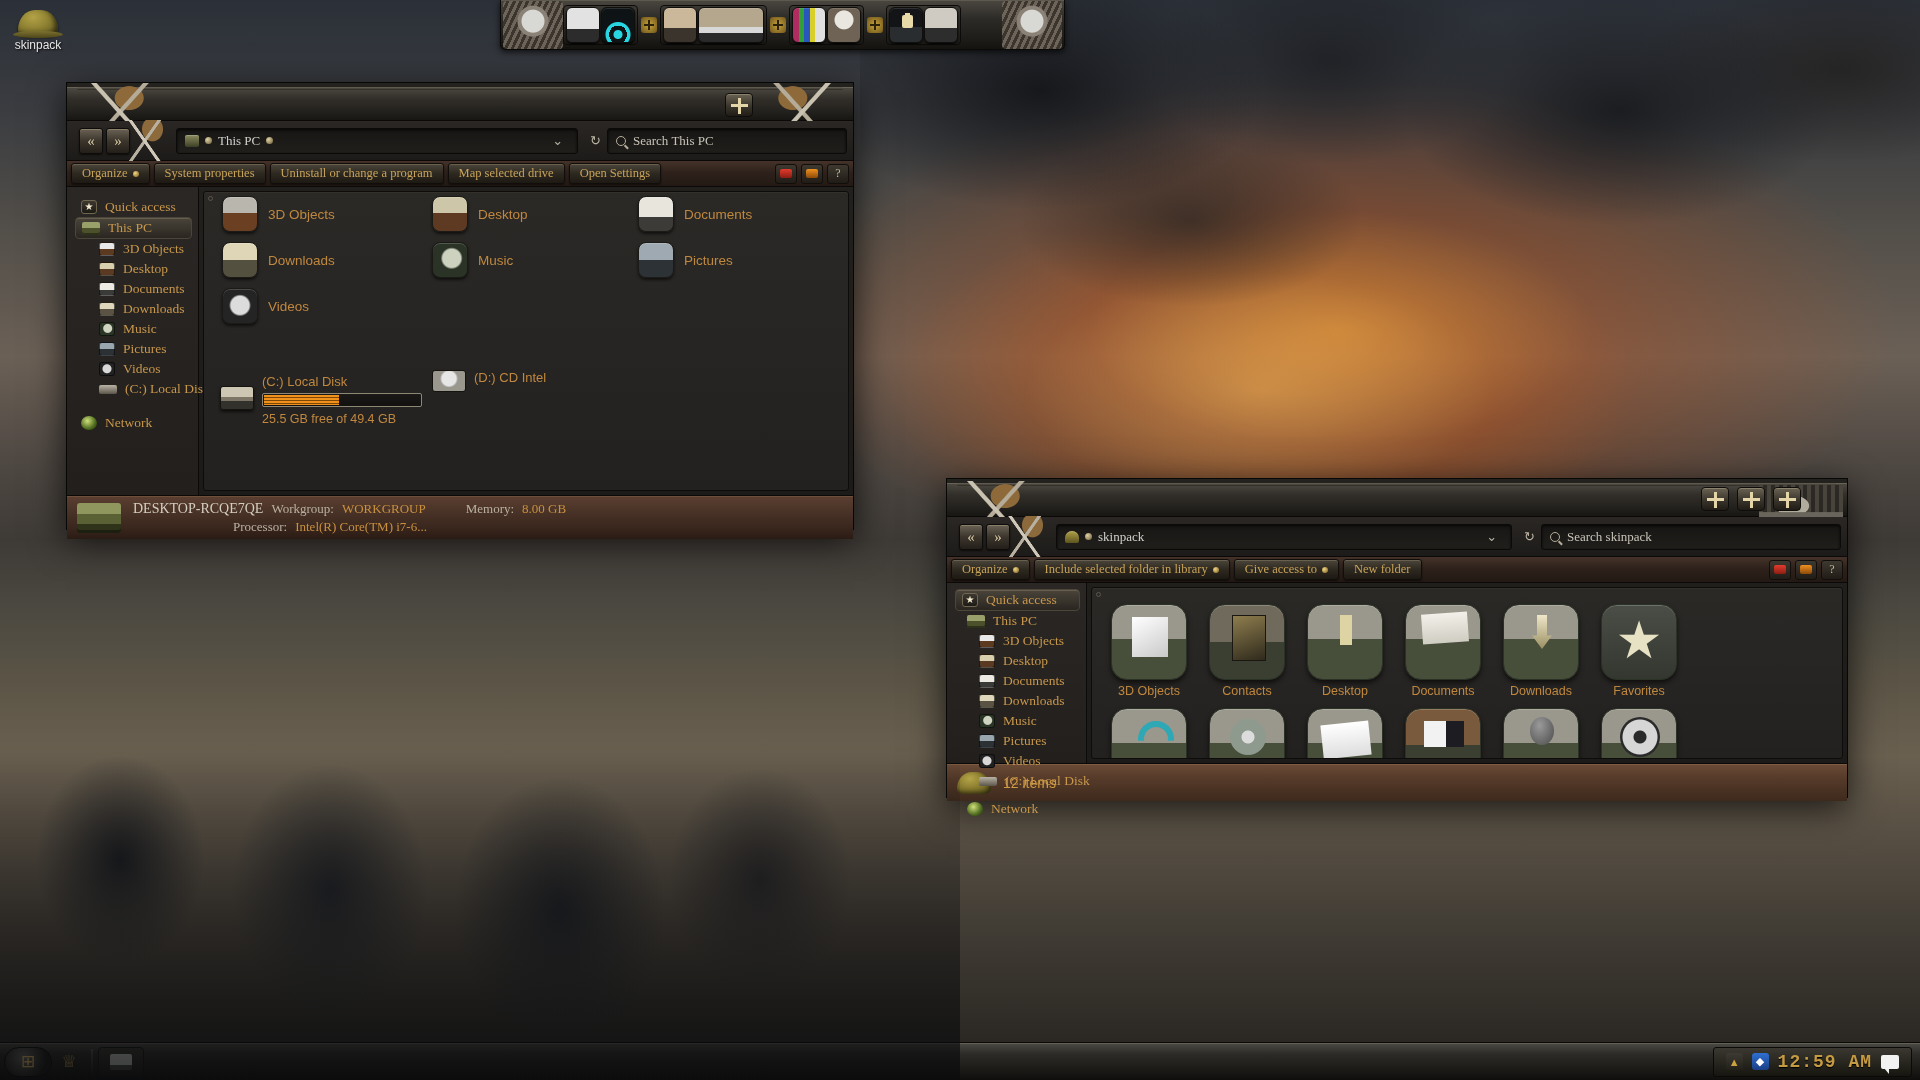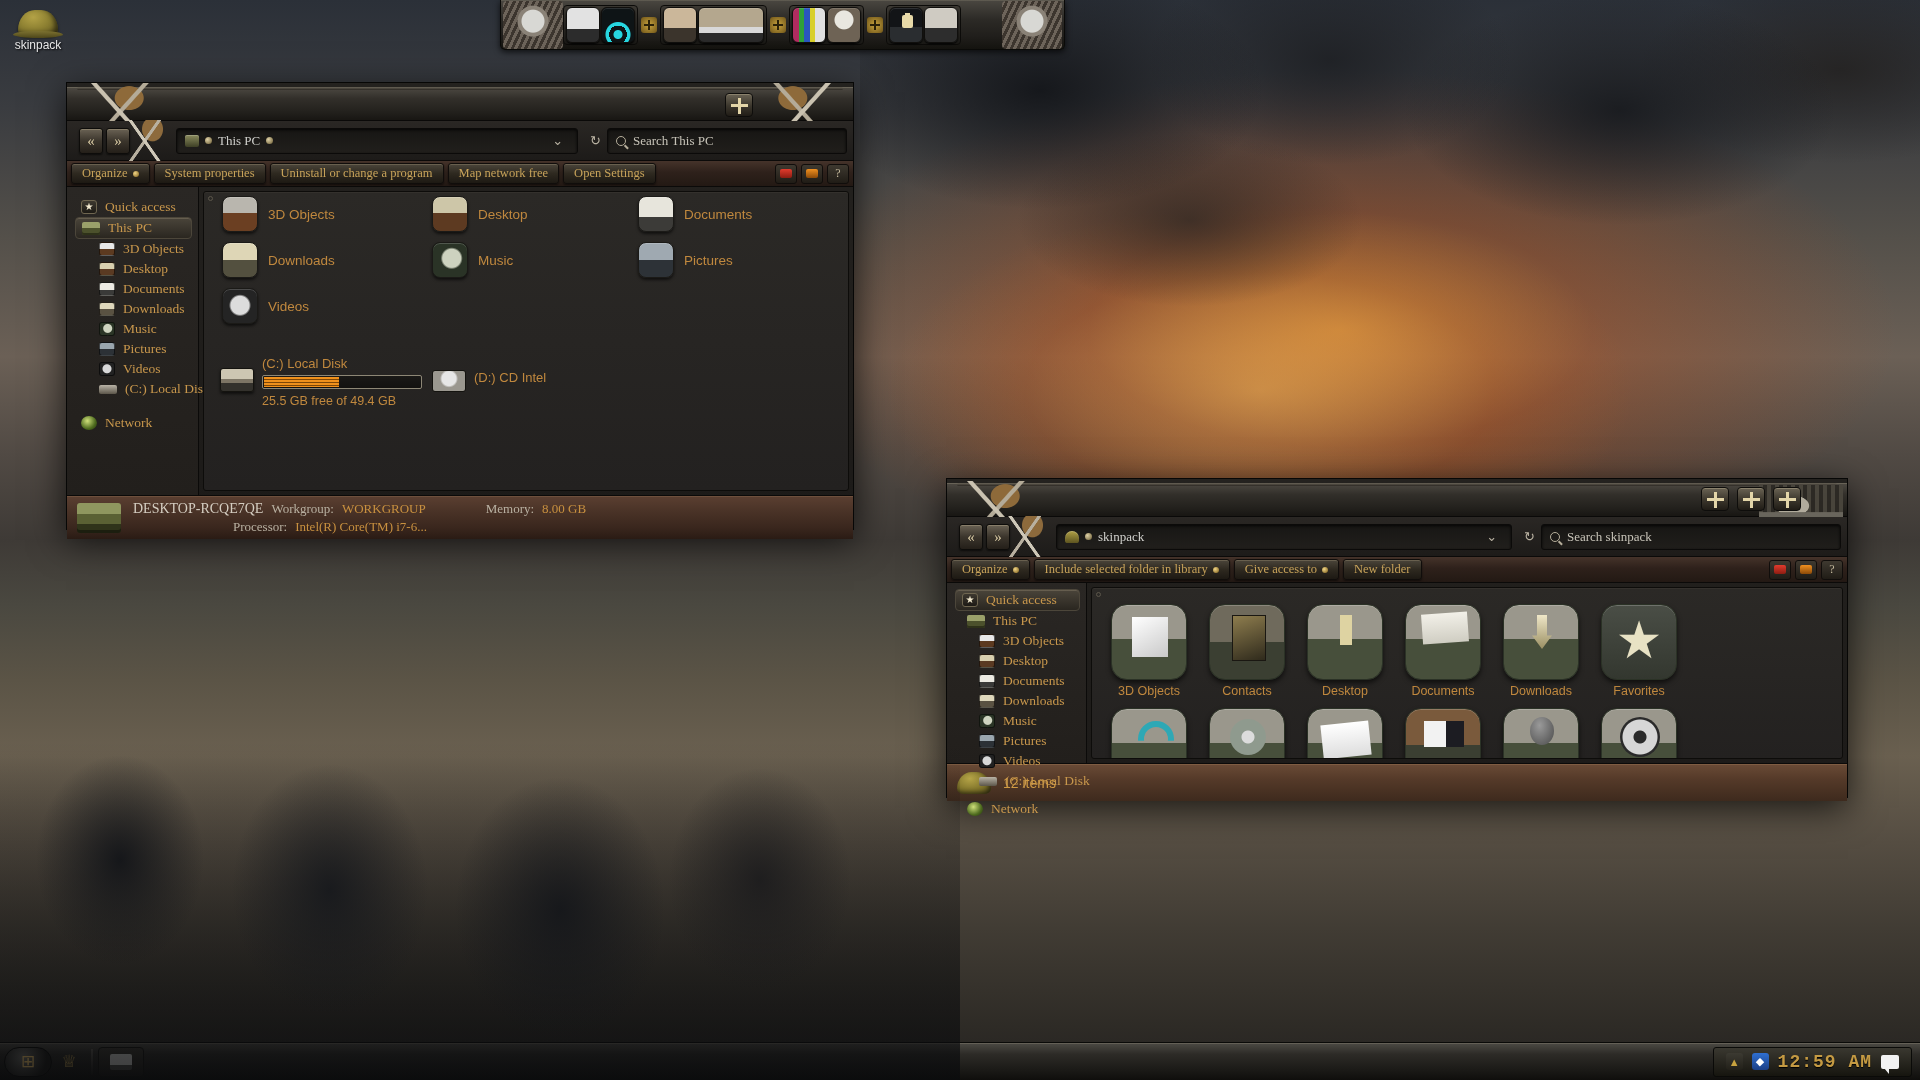--- a/index.html
+++ b/index.html
@@ -374,21 +374,21 @@
       </div>
     </div>
 
     <div class="cmdbar">
       <div class="cmdbtn">
         <span>Organize</span>
         <span class="cmd-dot"></span>
       </div>
       <div class="cmdbtn">System properties</div>
       <div class="cmdbtn">Uninstall or change a program</div>
-      <div class="cmdbtn">Map network free</div>
+      <div class="cmdbtn">Map selected drive</div>
       <div class="cmdbtn">Open Settings</div>
       <div class="cmd-spacer"></div>
       <div class="cmd-right">
         <div class="viewbtn">
             <div class="swatch-red"></div>
           </div>
         <div class="viewbtn">
             <div class="swatch-or"></div>
           </div>
         <div class="viewbtn">
@@ -473,21 +473,21 @@
             <span class="tx">Pictures</span>
           </div>
           <div class="tile" style="left:18px; top:96px;">
             <span class="ic ic-vid"></span>
             <span class="tx">Videos</span>
           </div>
         </div>
 
 
         <div class="tiles" style="height:70px;">
-          <div class="drive" style="left:16px; top:2px;">
+          <div class="drive" style="left:16px; top:20px;">
             <span class="dic"></span>
             <span>
               <span class="dname">(C:) Local Disk</span>
               <div class="capa">
                 <div class="capa-fill"></div>
               </div>
               <span class="dfree">25.5 GB free of 49.4 GB</span>
             </span>
           </div>
           <div class="drive" style="left:228px; top:14px;">
@@ -498,21 +498,21 @@
       </div>
     </div>
 
     <div class="statusbar">
       <div class="st-tank"></div>
       <div class="st-grid">
         <div class="st-line">
           <span class="st-name">DESKTOP-RCQE7QE</span>
           <span class="st-k">Workgroup:</span>
           <span class="st-v">WORKGROUP</span>
-          <span class="st-k" style="margin-left:52px">Memory:</span>
+          <span class="st-k" style="margin-left:32px">Memory:</span>
           <span class="st-v">8.00 GB</span>
         </div>
         <div class="st-line" style="padding-left:100px">
           <span class="st-k">Processor:</span>
           <span class="st-v">Intel(R) Core(TM) i7-6...</span>
         </div>
       </div>
     </div>
   </div>
 

